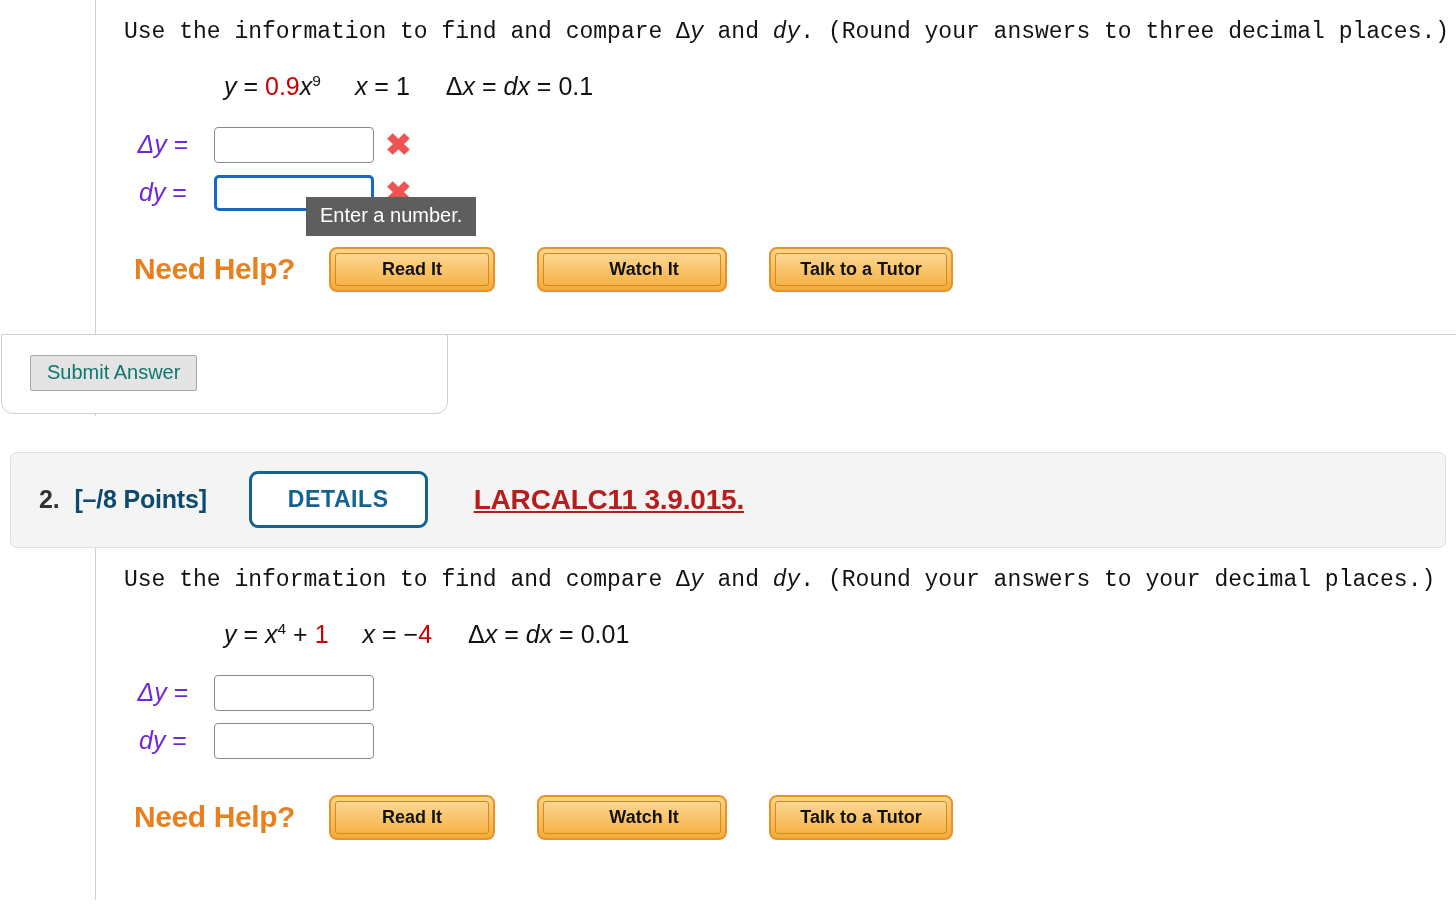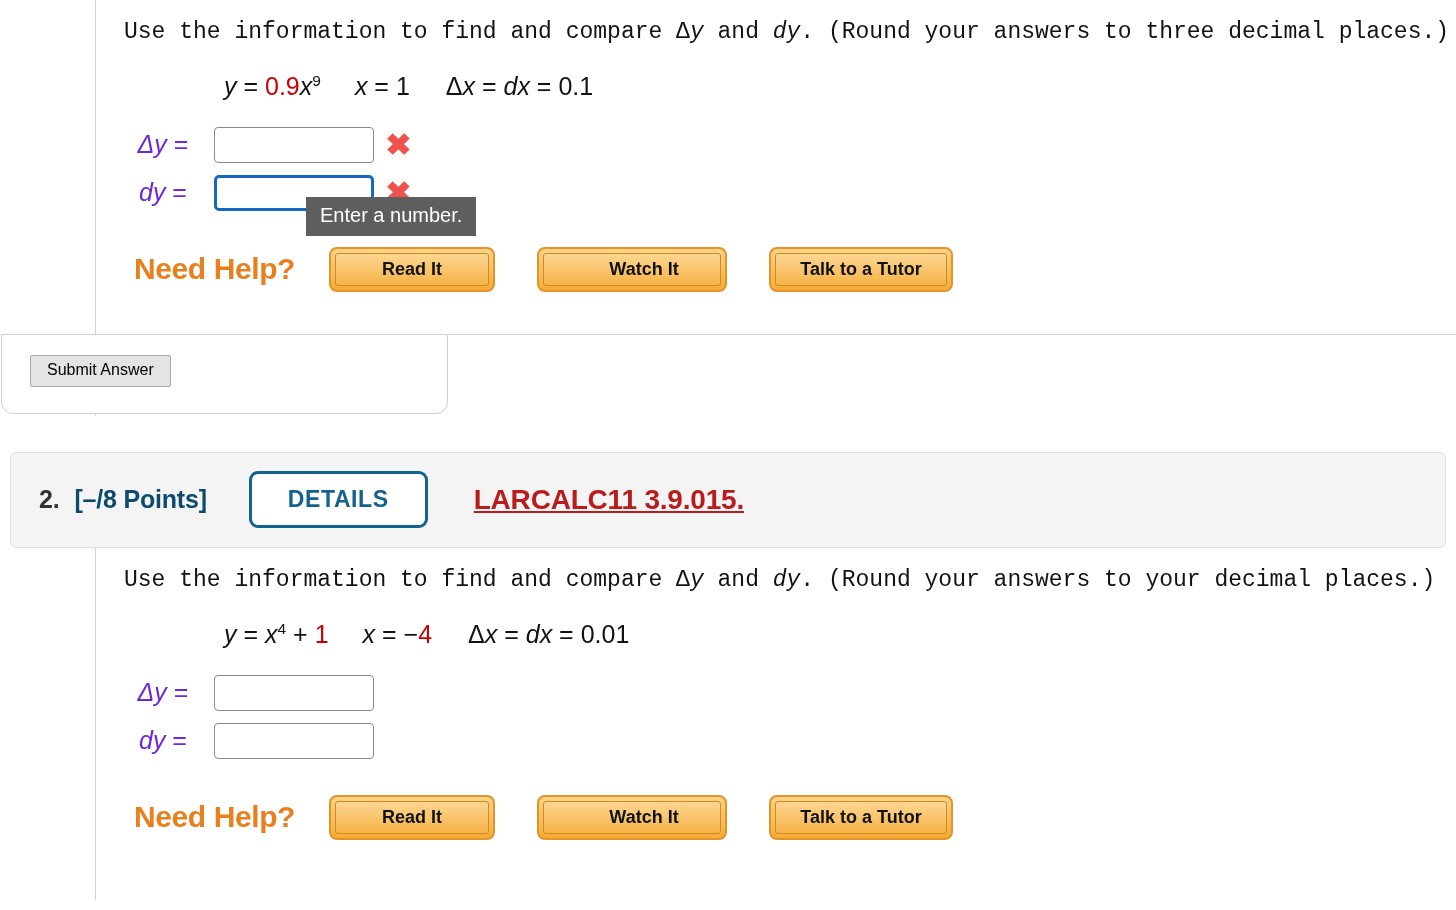--- a/index.html
+++ b/index.html
@@ -225,23 +225,23 @@
     box-sizing: border-box;
     background: #ffffff;
   }
   .submit-btn {
     position: absolute;
     left: 28px;
     top: 20px;
     background: #e4e4e4;
     border: 1px solid #a8a8a8;
     border-radius: 2px;
-    font-size: 16px;
-    font-family: "Liberation Sans", sans-serif;
-    color: #000000;
+    font-size: 20px;
+    font-family: "Liberation Sans", sans-serif;
+    color: #0f766e;
     padding: 6px 16px 8px 16px;
     cursor: pointer;
     line-height: 1;
   }
   .spacer-gap { height: 36px; }
 </style>
 </head>
 <body>
 
 <div class="question">

